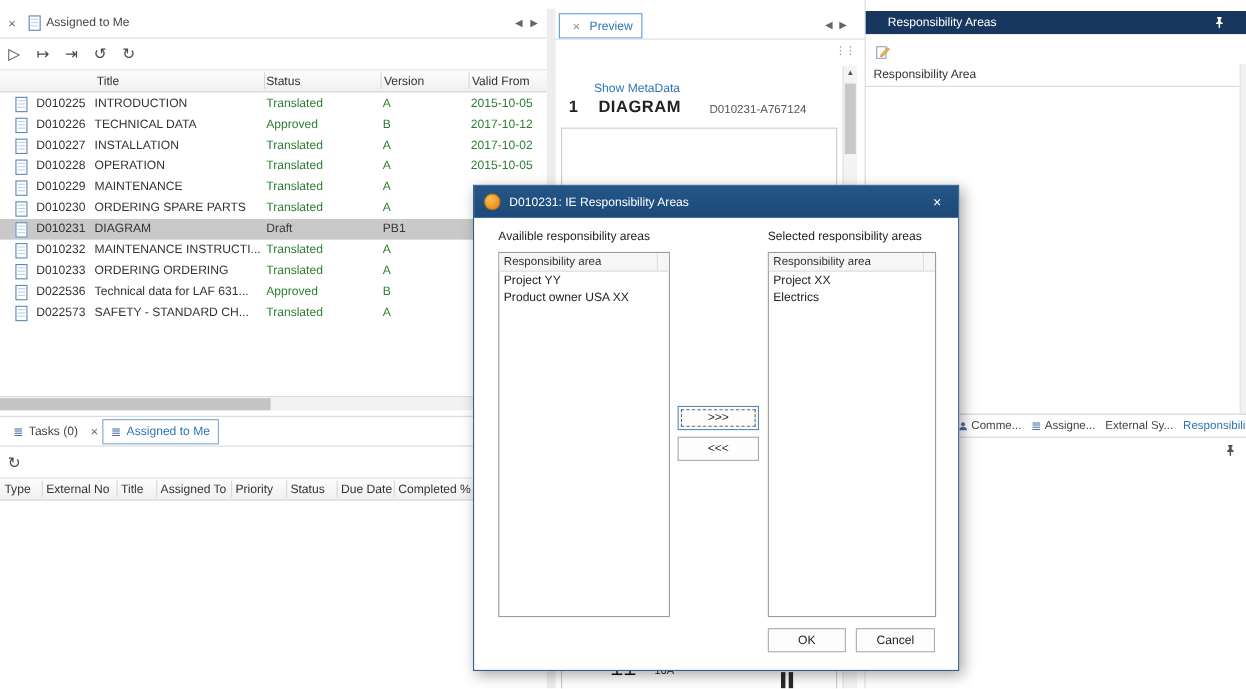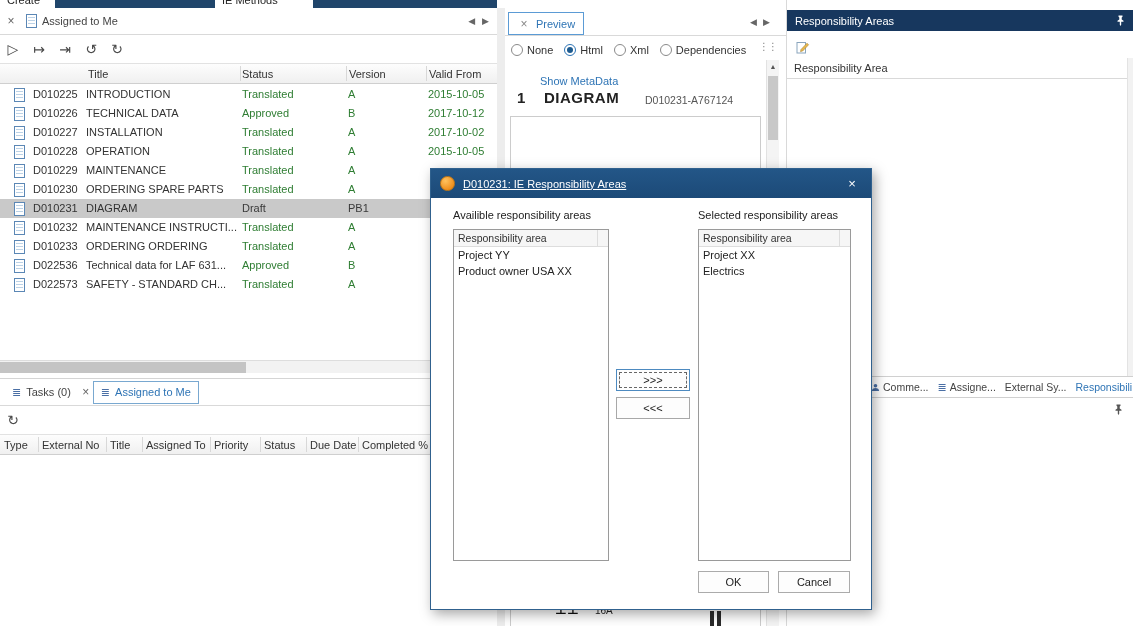--- a/index.html
+++ b/index.html
@@ -72,62 +72,56 @@
   .htitle{position:absolute;left:47px;top:81px;font-size:15px;font-weight:bold;letter-spacing:.5px;color:#222;}
   .hcode{position:absolute;left:148px;top:86px;font-size:10.5px;color:#555;}
   .pbox{position:absolute;left:13px;top:108px;width:251px;height:520px;border:1px solid #ccc;background:#fff;box-sizing:border-box;}
   .frag-ground{position:absolute;left:58px;top:594px;font-size:13px;font-weight:bold;color:#111;}
   .frag-label{position:absolute;left:98px;top:597px;font-size:10px;color:#222;}
   .frag-bar{position:absolute;top:603px;width:4px;height:15px;background:#2a2a2a;}
 
   
   #rp{position:absolute;left:786px;top:0;width:347px;height:626px;background:#fff;border-left:1px solid #d9d9d9;box-sizing:border-box;}
   .rphead{position:absolute;left:0;top:10px;width:347px;height:21px;background:#17375e;color:#fff;
-          display:flex;align-items:center;padding:0 8px;box-sizing:border-box;}
+          display:flex;align-items:center;padding:0 20px;box-sizing:border-box;}
   .pin{margin-left:auto;display:flex;align-items:center;cursor:pointer;color:#fff;}
   .editbtn{position:absolute;left:5px;top:37px;width:22px;height:20px;display:flex;align-items:center;justify-content:center;cursor:pointer;}
   .rp-ghl{position:absolute;left:7px;top:62px;color:#333;}
   .rp-gline{position:absolute;left:0;top:78px;width:340px;height:1px;background:#d9d9d9;}
   .rp-vscroll{position:absolute;left:340px;top:58px;width:7px;height:318px;background:#f2f2f2;border-left:1px solid #e3e3e3;box-sizing:border-box;}
   .rp-tabs{position:absolute;left:0;top:376px;width:347px;height:22px;border-top:1px solid #d0d0d0;border-bottom:1px solid #d0d0d0;
            box-sizing:border-box;display:flex;align-items:center;gap:9px;padding-left:84px;font-size:10.5px;color:#444;background:#fff;}
   .rp-tab{display:inline-flex;align-items:center;gap:3px;white-space:nowrap;cursor:pointer;}
   .rp-tab.sel{color:#2e74b5;}
   .rp-lower{position:absolute;left:0;top:398px;width:347px;bottom:0;background:#fff;}
   .pin-gray{position:absolute;right:10px;top:6px;color:#555;cursor:pointer;}
 
   
   #dlg{position:absolute;left:430px;top:168px;width:442px;height:442px;background:#fff;z-index:30;
        border:1px solid #30618e;box-shadow:3px 4px 12px rgba(0,0,0,.35);box-sizing:border-box;}
   .dtitle{height:29px;background:linear-gradient(#235687,#1c4a78);display:flex;align-items:center;gap:8px;padding:0 9px;}
   .dappicon{width:15px;height:15px;border-radius:50%;background:radial-gradient(circle at 35% 30%,#ffc25e,#ef8f1d 72%);border:1px solid #c97a12;box-sizing:border-box;}
-  .dtitletext{color:#fff;font-size:11px;text-decoration:underline;}
+  .dtitletext{color:#fff;font-size:11px;}
   .dclose{margin-left:auto;color:#fff;font-size:13px;width:20px;text-align:center;cursor:pointer;}
   .dlab{position:absolute;font-size:11px;color:#222;white-space:nowrap;}
   .lbox{position:absolute;top:60px;height:332px;border:1px solid #9a9a9a;background:#fff;box-sizing:border-box;}
   .lbh{height:17px;background:#f6f6f6;border-bottom:1px solid #ddd;display:flex;align-items:center;
        padding-left:4px;font-size:10.5px;color:#333;position:relative;box-sizing:border-box;}
   .lbh::after{content:"";position:absolute;right:10px;top:0;bottom:0;width:1px;background:#ddd;}
   .litem{height:16px;line-height:16px;padding-left:4px;font-size:11px;color:#222;cursor:pointer;}
   .mbtn{position:absolute;left:185px;width:74px;height:22px;background:#fdfdfd;border:1px solid #a8a8a8;
         font-size:11px;color:#222;cursor:pointer;padding:0;}
   .mbtn.focused{border-color:#4d8ac0;outline:1px dashed #666;outline-offset:-4px;}
   .dbtn{position:absolute;top:402px;height:22px;background:#fdfdfd;border:1px solid #ababab;font-size:11px;color:#222;cursor:pointer;padding:0;}
 </style>
 </head>
 <body>
 
 <div class="app">
 
-  <div id="ribbon">
-    <span class="rtext" style="left:7px">Create</span>
-    <div class="ribbon-seg" style="left:55px;width:160px"></div>
-    <span class="rtext" style="left:222px">IE Methods</span>
-    <div class="ribbon-seg" style="left:313px;width:184px"></div>
-  </div>
 
   <div id="lp">
     <div class="tabrow">
       <span class="tabclose">×</span>
       <div class="tab">
         <span class="doc"></span>
         <span>Assigned to Me</span>
       </div>
       <div class="navarrows">
         <span>◀</span>
@@ -288,38 +282,20 @@
     <div class="pv-tab">
       <span class="tabclose" style="color:#888">×</span>
       <span>Preview</span>
     </div>
     <div class="pv-nav">
       <span>◀</span>
       <span>▶</span>
     </div>
     <div class="pv-tabline"></div>
 
-    <div class="radiorow">
-      <div class="rad">
-        <span class="rdot"></span>
-        <span>None</span>
-      </div>
-      <div class="rad sel">
-        <span class="rdot"></span>
-        <span>Html</span>
-      </div>
-      <div class="rad">
-        <span class="rdot"></span>
-        <span>Xml</span>
-      </div>
-      <div class="rad">
-        <span class="rdot"></span>
-        <span>Dependencies</span>
-      </div>
-    </div>
     <span class="grip">⋮⋮</span>
 
     <div class="vscroll">
       <div class="vs-up">▲</div>
       <div class="vthumb"></div>
     </div>
 
     <span class="metalink">Show MetaData</span>
     <span class="hnum">1</span>
     <span class="htitle">DIAGRAM</span>

